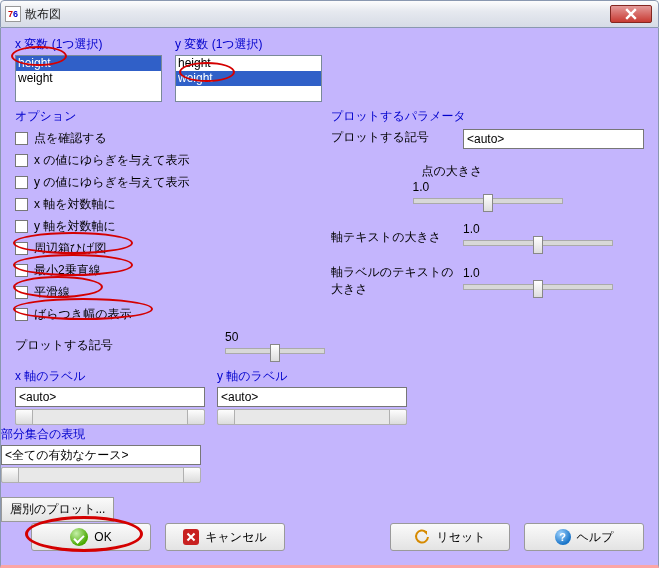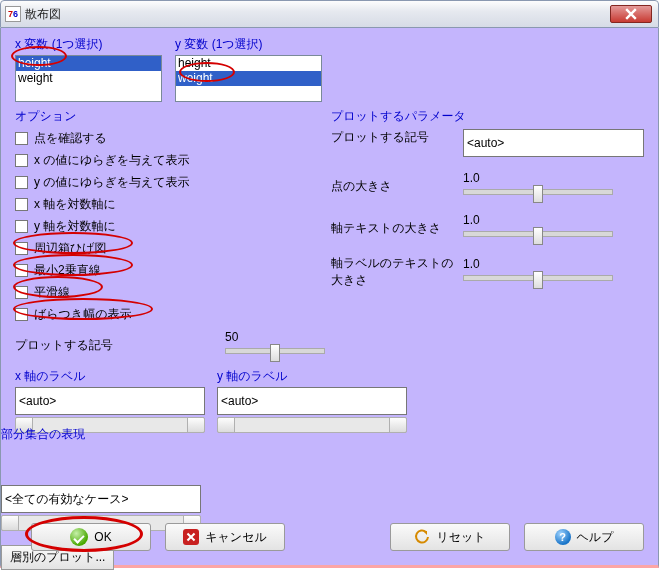--- a/index.html
+++ b/index.html
@@ -68,21 +68,21 @@
   .listbox div{padding:0 2px;height:15px;line-height:15px;}
   .sel { background:#3060c8; color:#fff; }
   .checkbox-row{
     display:flex;align-items:center;height:22px;
   }
   .chk {
     width:13px;height:13px;border:1px solid #777;background:#fff;margin-right:6px;
     display:inline-block;flex-shrink:0;
   }
   .input-text{
-    border:1px solid #777;background:#fff;height:28px;padding:1px 3px;
+    border:1px solid #777;background:#fff;height:20px;padding:1px 3px;
     font-size:12px;font-family:inherit;
   }
   .scrollstrip{
     height:16px;background:#e8e8e8;border:1px solid #b0b0b0;
     position:relative;border-radius:2px;
   }
   .scrollstrip::before,.scrollstrip::after{
     content:"";position:absolute;top:0;bottom:0;width:16px;
     background:linear-gradient(#fdfdfd,#dcdcdc);
     border:1px solid #b0b0b0;margin:-1px;
@@ -202,21 +202,21 @@
         <span>ばらつき幅の表示</span>
       </div>
   </div>
 
   <div style="position:absolute;left:330px;top:80px;right:14px;">
     <div class="section-label">プロットするパラメータ</div>
     <div style="display:flex;margin-top:4px;">
       <div style="width:132px;">プロットする記号</div>
       <input class="input-text" style="flex: 1 1 0%;" value="&lt;auto&gt;">
     </div>
-    <div style="display:flex;align-items:center;margin-top:14px;">
+    <div style="display:flex;align-items:center;margin-top:14px;flex-direction:column;">
       <div style="width:132px;">点の大きさ</div>
       <div class="slider">
         <div class="val">1.0</div>
         <div class="track"></div>
           <div class="thumb"></div>
       </div>
     </div>
     <div style="display:flex;align-items:center;margin-top:12px;">
       <div style="width:132px;">軸テキストの大きさ</div>
       <div class="slider">
@@ -251,21 +251,21 @@
   </div>
 
   <div style="position:absolute;left:216px;top:340px;width:190px;">
     <div class="section-label">y 軸のラベル</div>
     <input class="input-text" style="width: 100%;" value="&lt;auto&gt;">
     <div class="scrollstrip" style="margin-top:2px;"></div>
   </div>
 
   <div style="position:absolute;left:0;top:398px;width:200px;">
     <div class="section-label">部分集合の表現</div>
-    <input class="input-text" style="width: 100%; margin-top: 40px;" value="&lt;全ての有効なケース&gt;">
+    <input class="input-text" style="width: 100%;" value="&lt;全ての有効なケース&gt;">
     <div class="scrollstrip" style="margin-top:2px;"></div>
     <button class="smallbtn" style="margin-top:14px;">層別のプロット...</button>
   </div>
 
   <div style="position:absolute;left:30px;bottom:14px;right:14px;display:flex;gap:14px;align-items:center;margin-top:21px;">
     <div class="bigbtn">
       <span class="icon-ok"></span>
       <span>OK</span>
     </div>
     <div class="bigbtn">

